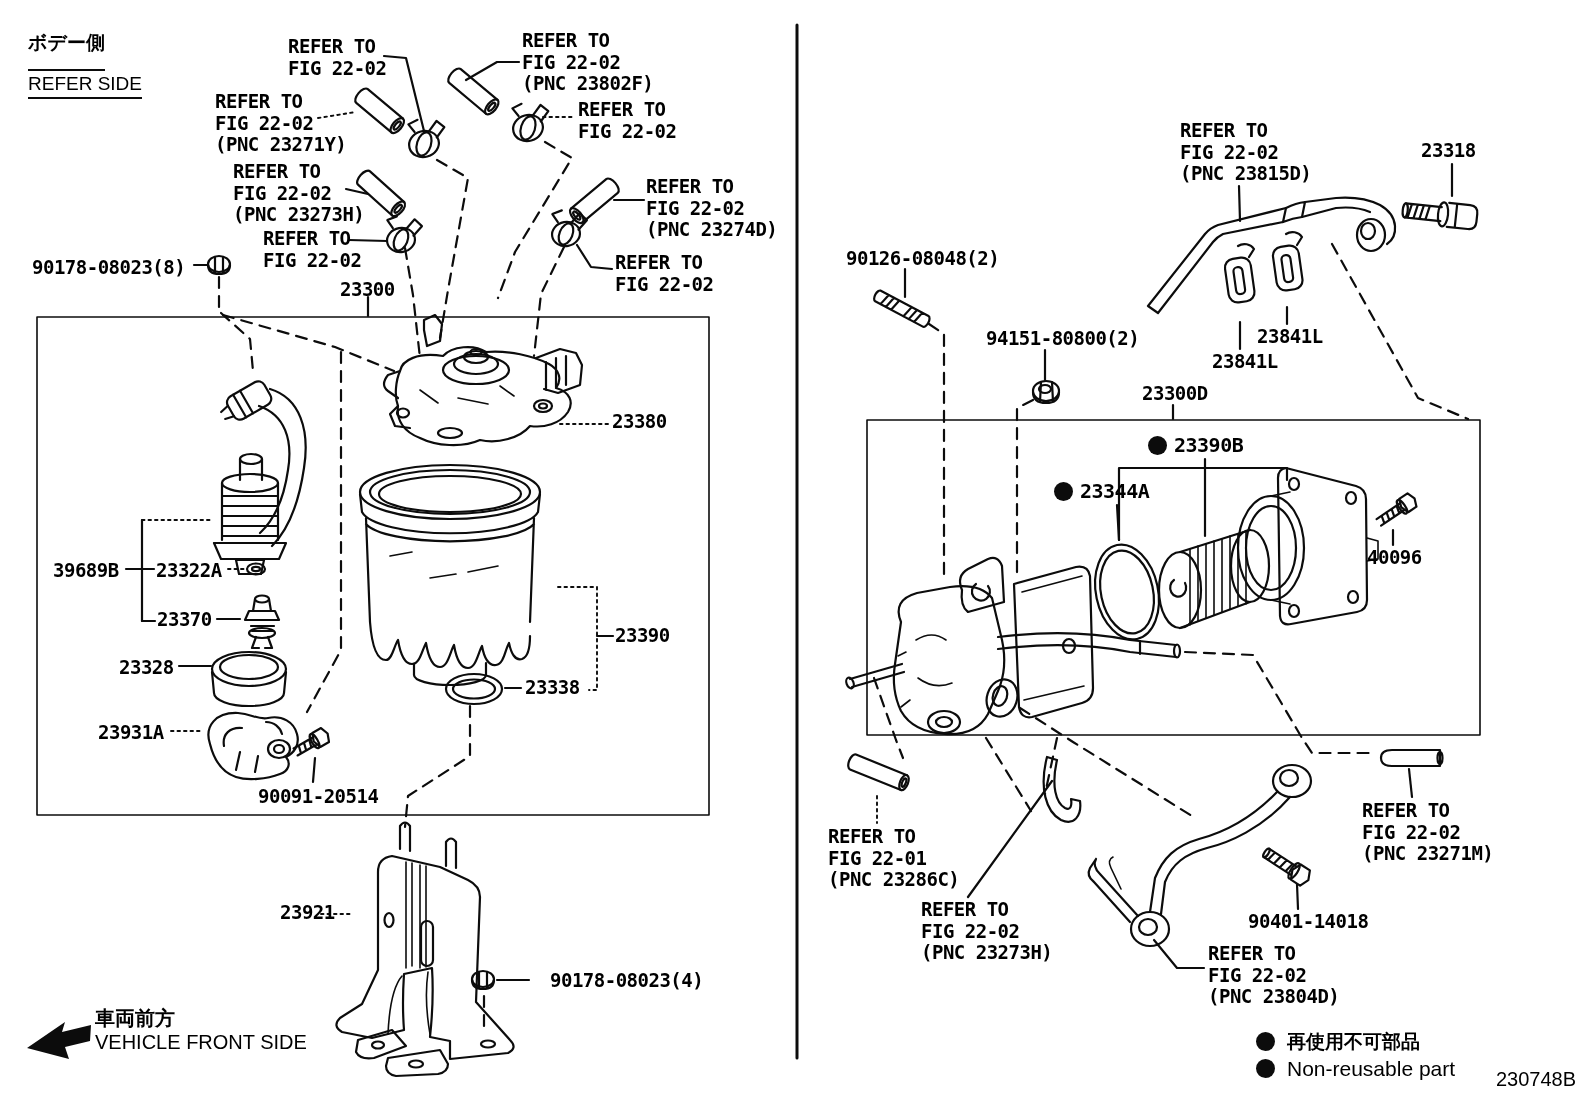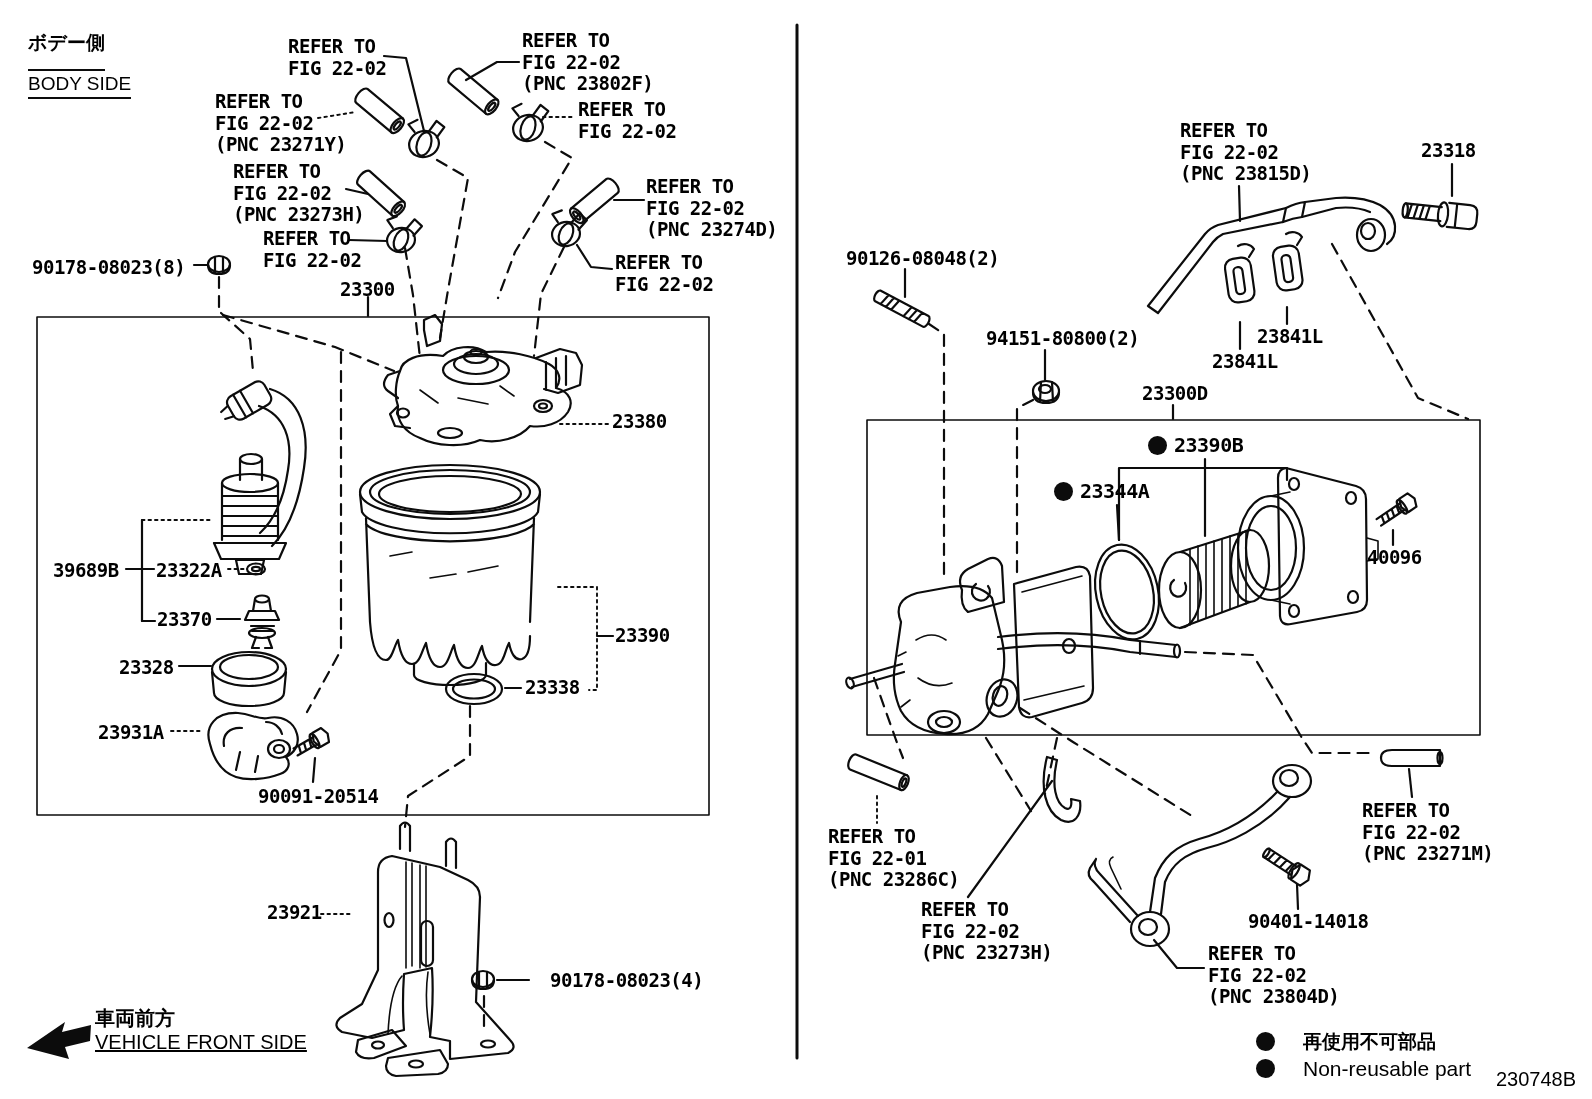--- a/index.html
+++ b/index.html
@@ -15,27 +15,27 @@
        letter-spacing:-0.5px;white-space:pre-line;}
   .hdr{position:absolute;}
   .hdr .jp,.hdr .en{display:block;}
   .hdr .jp{font:bold 19px/24px "DejaVu Sans Mono",sans-serif;border-bottom:2px solid #0c0c0c;
            display:inline-block;padding-bottom:15px;}
   .hdr .en{font:19px/24px "Liberation Sans",sans-serif;border-bottom:2px solid #0c0c0c;
            display:inline-block;padding-bottom:1px;margin-top:1px;}
   .dotlbl{position:absolute;display:flex;align-items:center;gap:7px;
           font:bold 20px/22px "DejaVu Sans Mono",monospace;letter-spacing:-0.5px;}
   .dotlbl .dot{width:19px;height:19px;border-radius:50%;background:#0c0c0c;flex:0 0 auto;}
-  .legend-row{position:absolute;display:flex;align-items:center;gap:28px;}
+  .legend-row{position:absolute;display:flex;align-items:center;gap:12px;}
   .legend-row .dot{width:19px;height:19px;border-radius:50%;background:#0c0c0c;flex:0 0 auto;}
   .legend-jp{font:bold 19px/22px "DejaVu Sans Mono",sans-serif;}
   .legend-en{font:21px/23px "Liberation Sans",sans-serif;}
   .front{position:absolute;}
   .front .jp{font:bold 20px/24px "DejaVu Sans Mono",sans-serif;display:block;}
-  .front .en{font:20px/24px "Liberation Sans",sans-serif;display:block;text-decoration:underline;}
+  .front .en{font:20px/24px "Liberation Sans",sans-serif;display:block;}
   .docid{position:absolute;font:20px/22px "Liberation Sans",sans-serif;}
 </style>
 </head>
 <body>
 
 <div id="stage">
 
 <svg id="art" width="1592" height="1099" viewBox="0 0 1592 1099">
 
   <line x1="797" y1="25" x2="797" y2="1058" style="stroke-width:3"></line>
@@ -365,21 +365,21 @@
   </g>
 
   <g>
     <path d="M1440,750 L1392,750 Q1381,750 1381,758 Q1381,766 1392,766 L1440,766 M1440,750 L1440,766"></path>
     <ellipse cx="1440" cy="758" rx="2.5" ry="6"></ellipse>
   </g>
 </svg>
 
 <div class="hdr" style="left:28px;top:30px">
   <span class="jp">ボデー側</span><br>
-  <span class="en">BODY SIDE</span>
+  <span class="en">REFER SIDE</span>
 </div>
 
 <div class="lbl" style="left:288px;top:36px">REFER TO
 FIG 22-02</div>
 <div class="lbl" style="left:522px;top:30px">REFER TO
 FIG 22-02
 (PNC 23802F)</div>
 <div class="lbl" style="left:215px;top:91px">REFER TO
 FIG 22-02
 (PNC 23271Y)</div>
@@ -415,21 +415,21 @@
 <div class="lbl" style="left:340px;top:279px">23300</div>
 <div class="lbl" style="left:612px;top:411px">23380</div>
 <div class="lbl" style="left:53px;top:560px">39689B</div>
 <div class="lbl" style="left:156px;top:560px">23322A</div>
 <div class="lbl" style="left:157px;top:609px">23370</div>
 <div class="lbl" style="left:119px;top:657px">23328</div>
 <div class="lbl" style="left:98px;top:722px">23931A</div>
 <div class="lbl" style="left:258px;top:786px">90091-20514</div>
 <div class="lbl" style="left:615px;top:625px">23390</div>
 <div class="lbl" style="left:525px;top:677px">23338</div>
-<div class="lbl" style="left:267px;top:902px">23921</div>
+<div class="lbl" style="left:280px;top:902px">23921</div>
 <div class="lbl" style="left:550px;top:970px">90178-08023(4)</div>
 <div class="lbl" style="left:846px;top:248px">90126-08048(2)</div>
 <div class="lbl" style="left:986px;top:328px">94151-80800(2)</div>
 <div class="lbl" style="left:1421px;top:140px">23318</div>
 <div class="lbl" style="left:1257px;top:326px">23841L</div>
 <div class="lbl" style="left:1212px;top:351px">23841L</div>
 <div class="lbl" style="left:1142px;top:383px">23300D</div>
 <div class="dotlbl" style="left:1148px;top:434px">
   <span class="dot"></span>
   <span>23390B</span>

